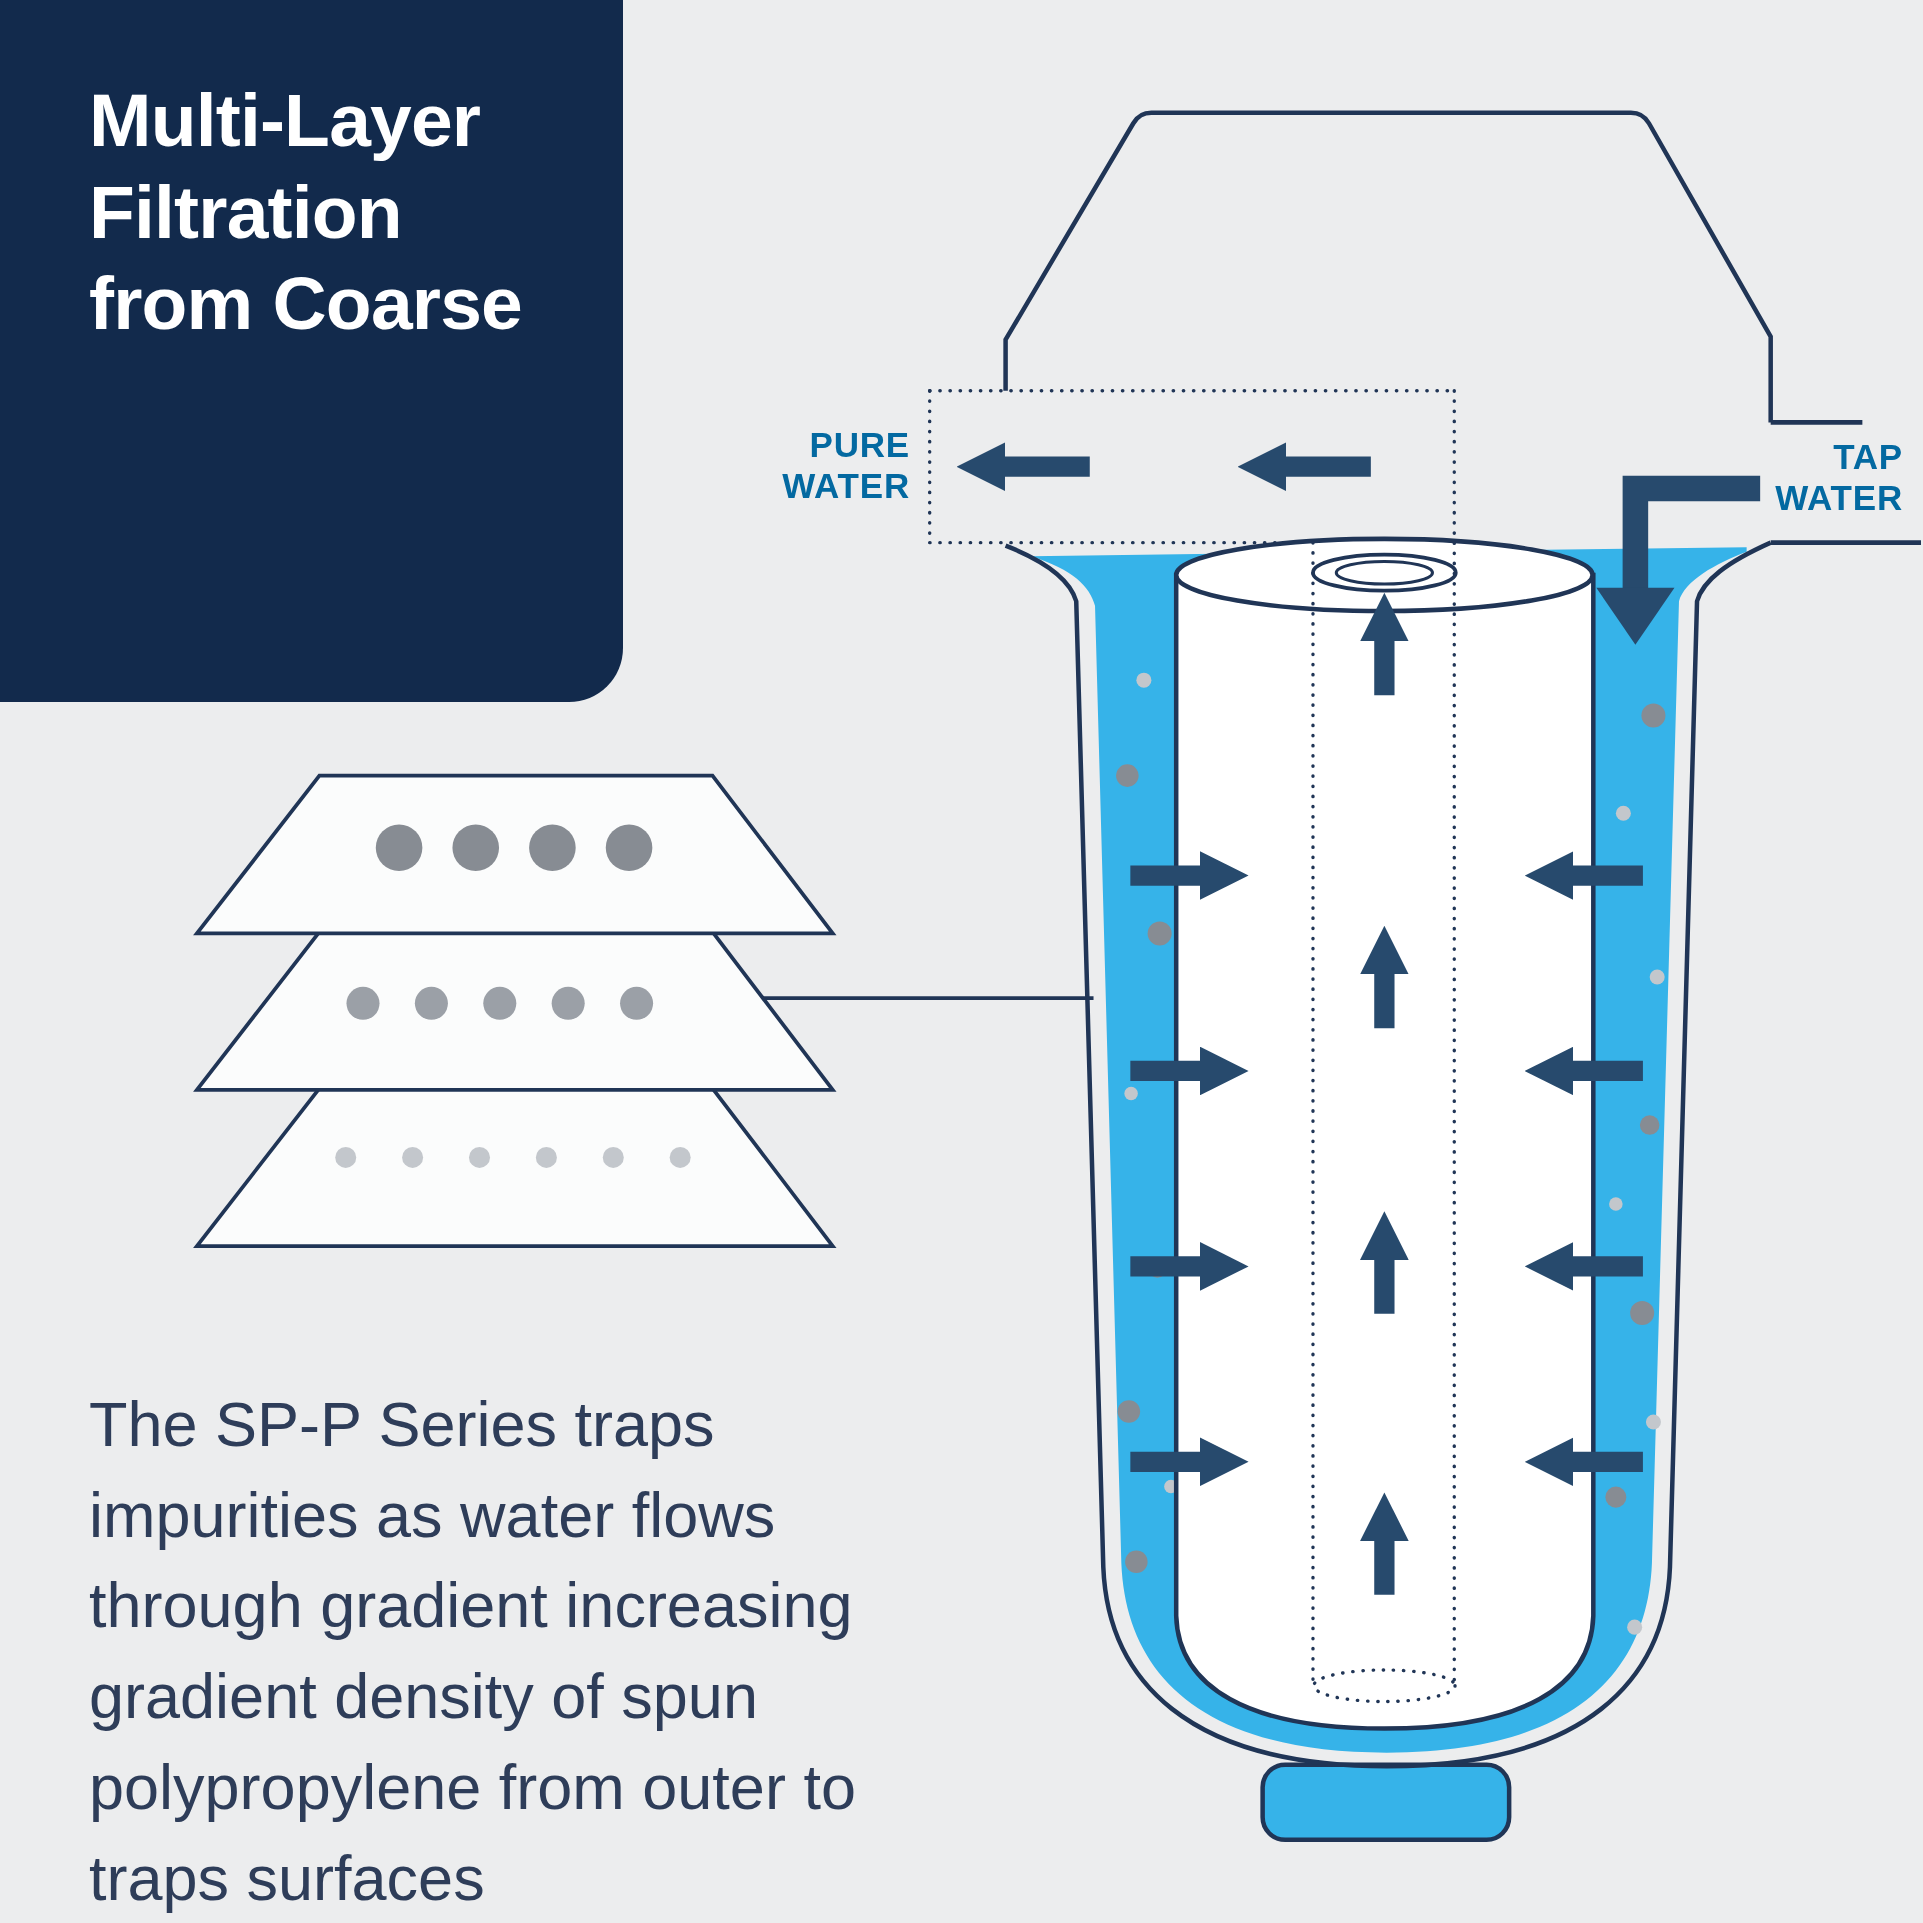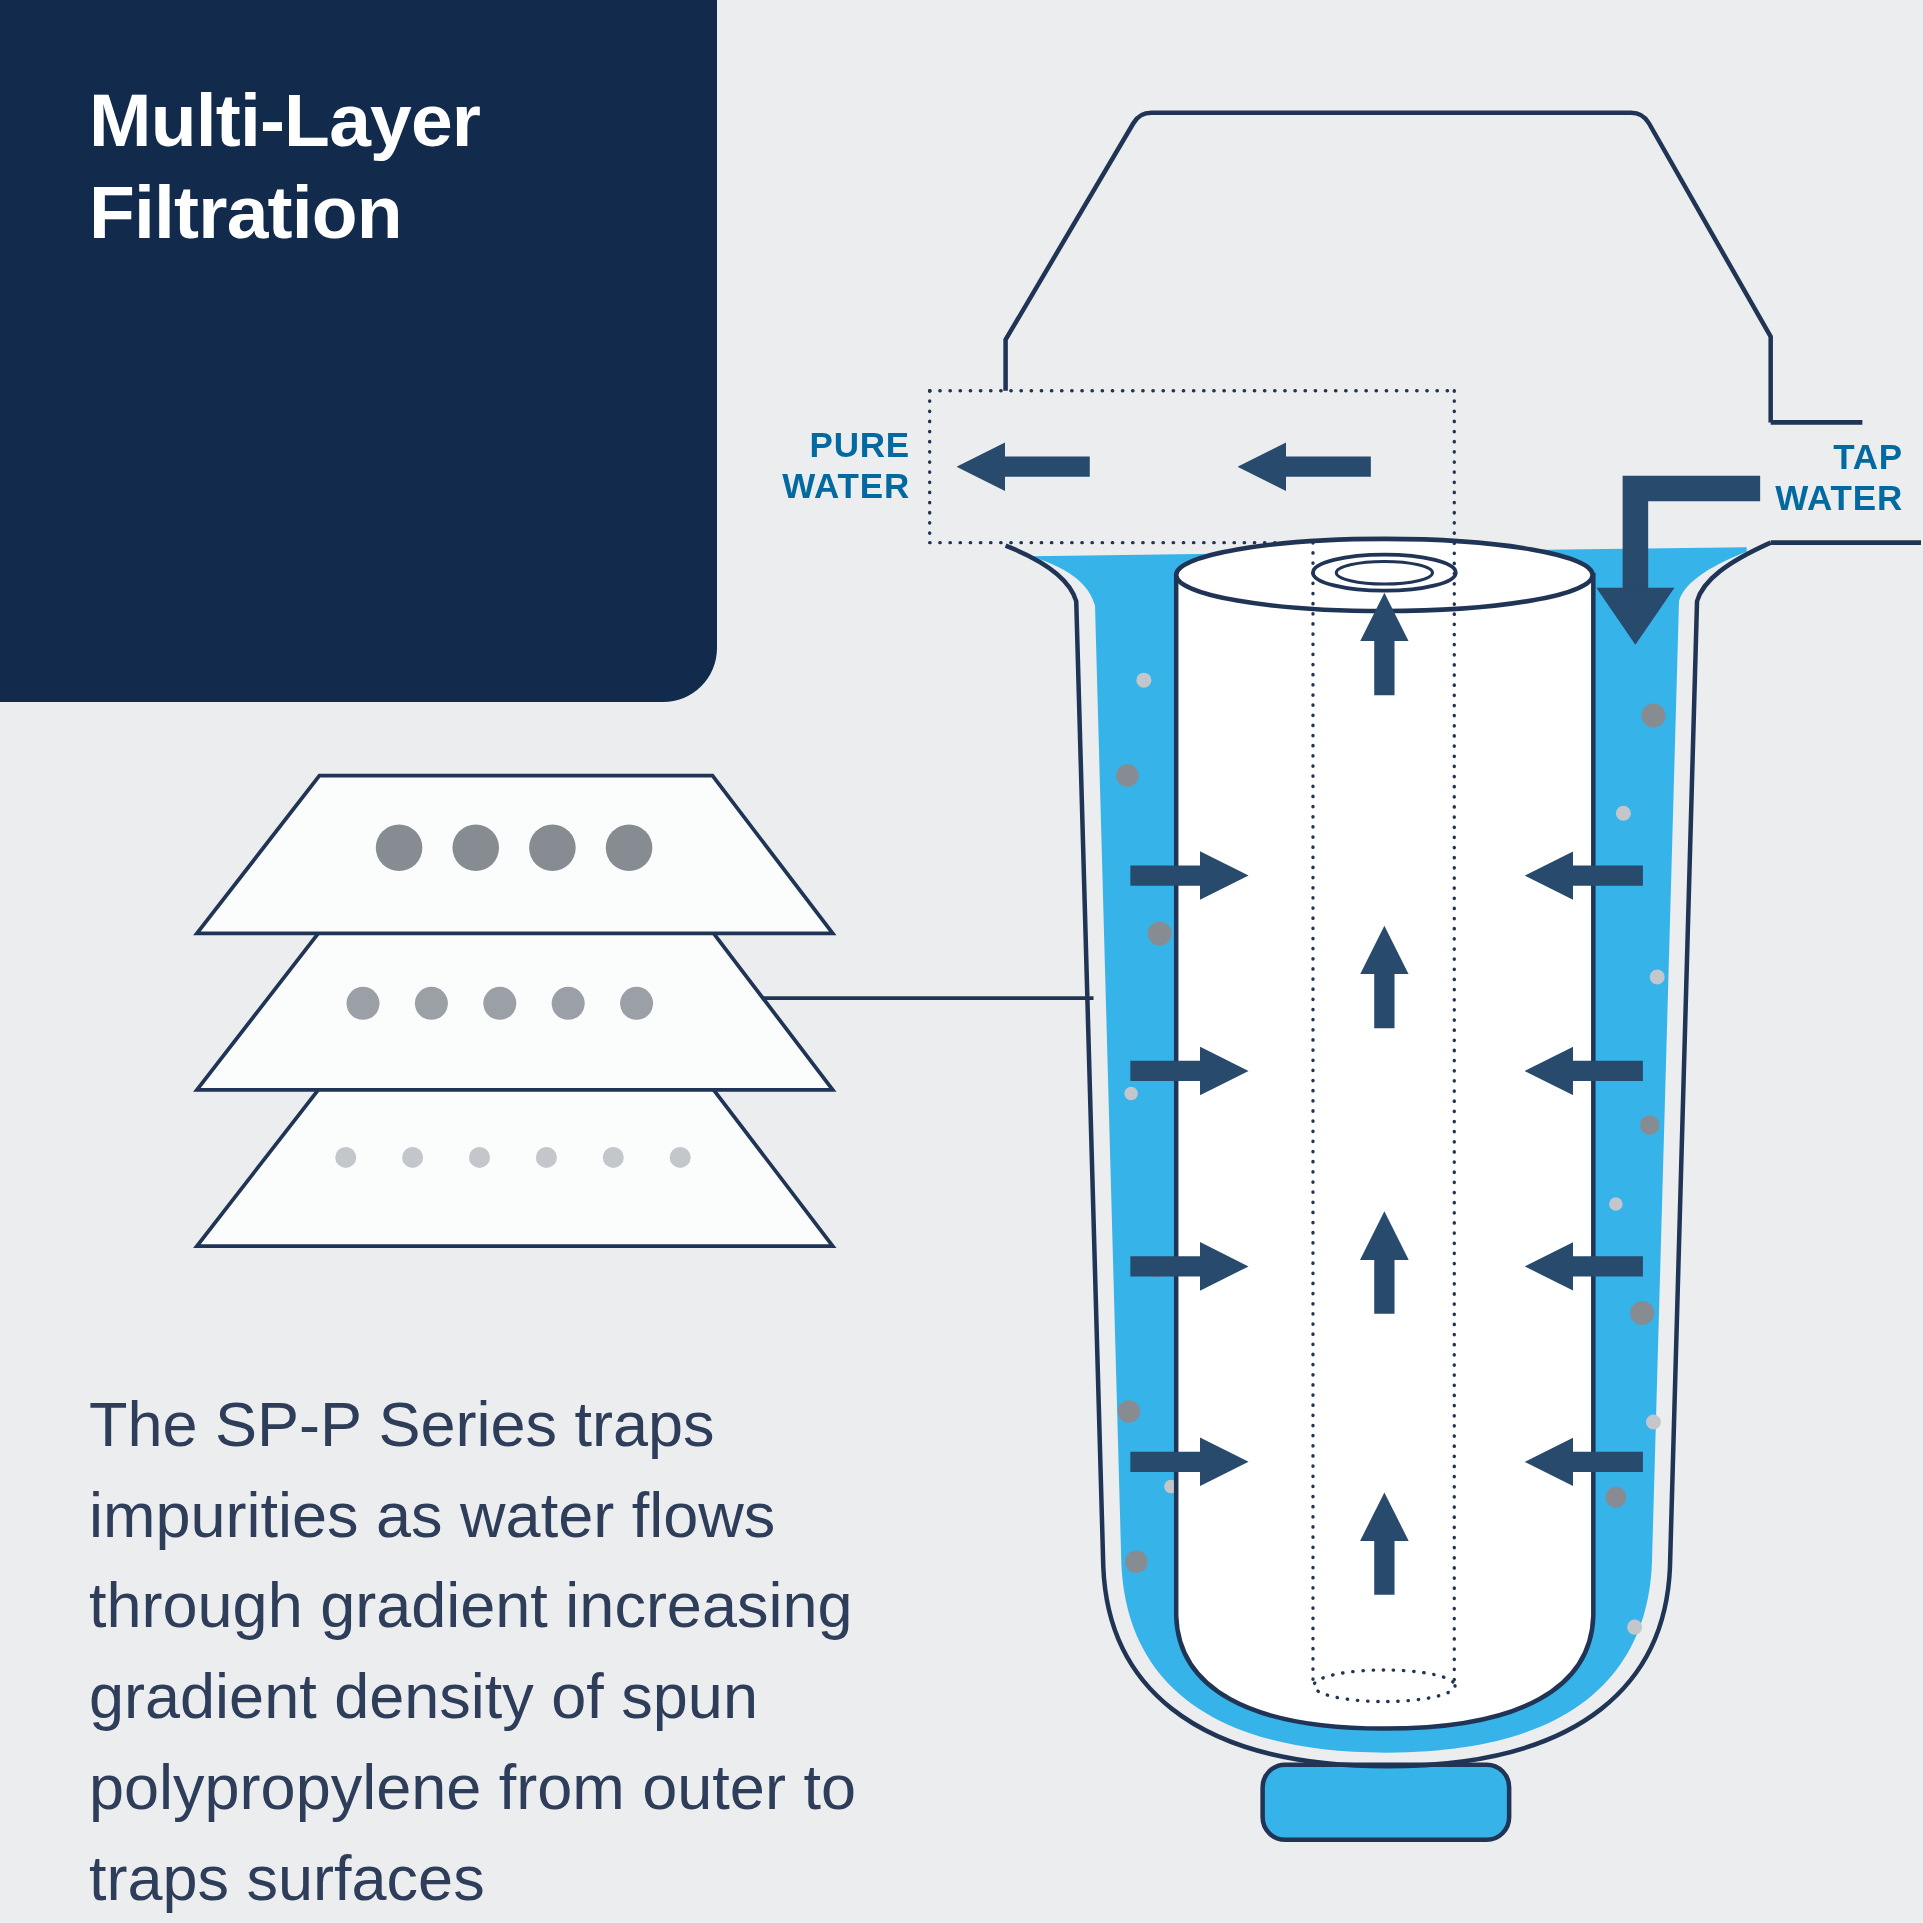--- a/index.html
+++ b/index.html
@@ -7,21 +7,21 @@
     width:1924px;height:1924px;
     background:#ECEDEE;
     font-family:"Liberation Sans", sans-serif;
     position:relative;overflow:hidden;
   }
   .canvas{position:absolute;inset:0;width:1924px;height:1924px;}
   .diagram-svg{position:absolute;left:0;top:0;width:1924px;height:1924px;}
 
   
   .panel{
-    position:absolute;left:0;top:0;width:717px;height:702px;
+    position:absolute;left:0;top:0;width:623px;height:702px;
     background:#122A4C;border-radius:0 0 54px 0;
   }
   .panel h1{
     margin:0;padding:75px 30px 0 89px;
     font-size:75px;line-height:1.22;font-weight:700;
     color:#FFFFFF;letter-spacing:-0.8px;
   }
   .panel h1 span{display:block;}
 
   
@@ -167,20 +167,21 @@
       <line class="shaft" x1="2186" y1="1425" x2="2080" y2="1425" marker-end="url(#ah)"></line>
       <line class="shaft" x1="2186" y1="1685" x2="2080" y2="1685" marker-end="url(#ah)"></line>
       <line class="shaft" x1="2186" y1="1945" x2="2080" y2="1945" marker-end="url(#ah)"></line>
     </g>
   </svg>
 
   <div class="panel">
     <h1>
       <span>Multi-Layer</span>
       <span>Filtration</span>
+      <span>from Coarse</span>
     </h1>
   </div>
 
   <div class="flow-label pure-water-label">
     <span>PURE</span>
     <span>WATER</span>
   </div>
   <div class="flow-label tap-water-label">
     <span>TAP</span>
     <span>WATER</span>

